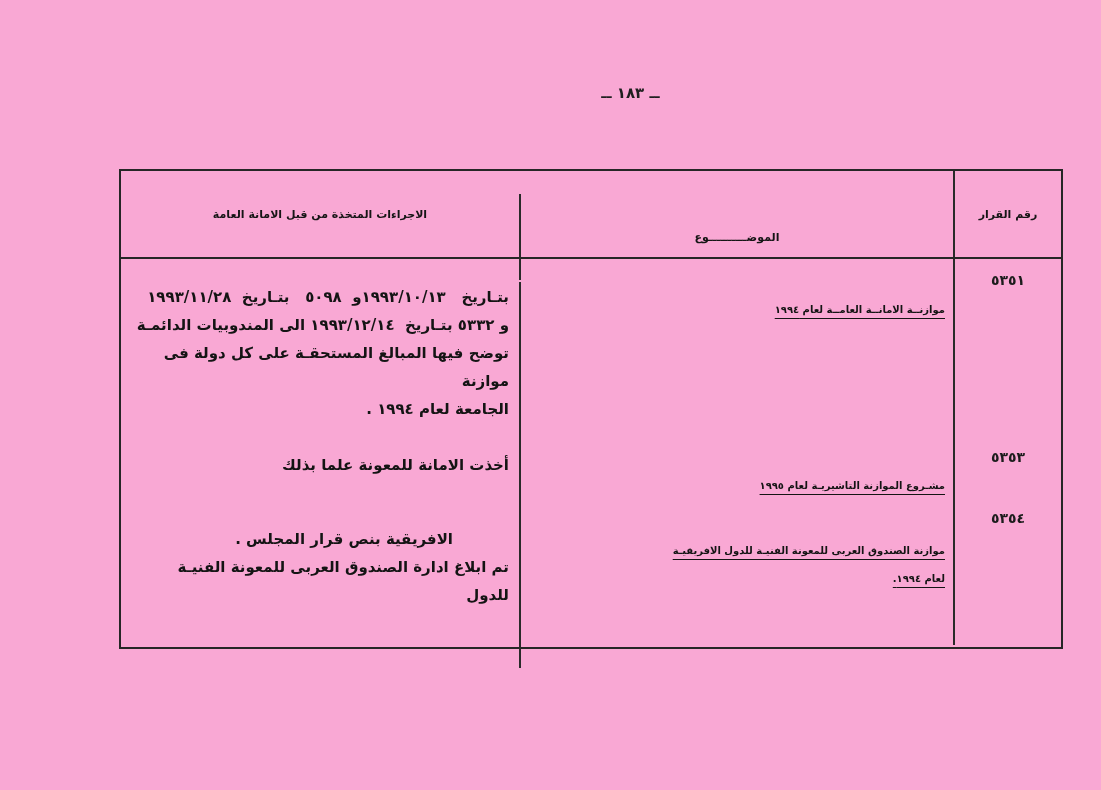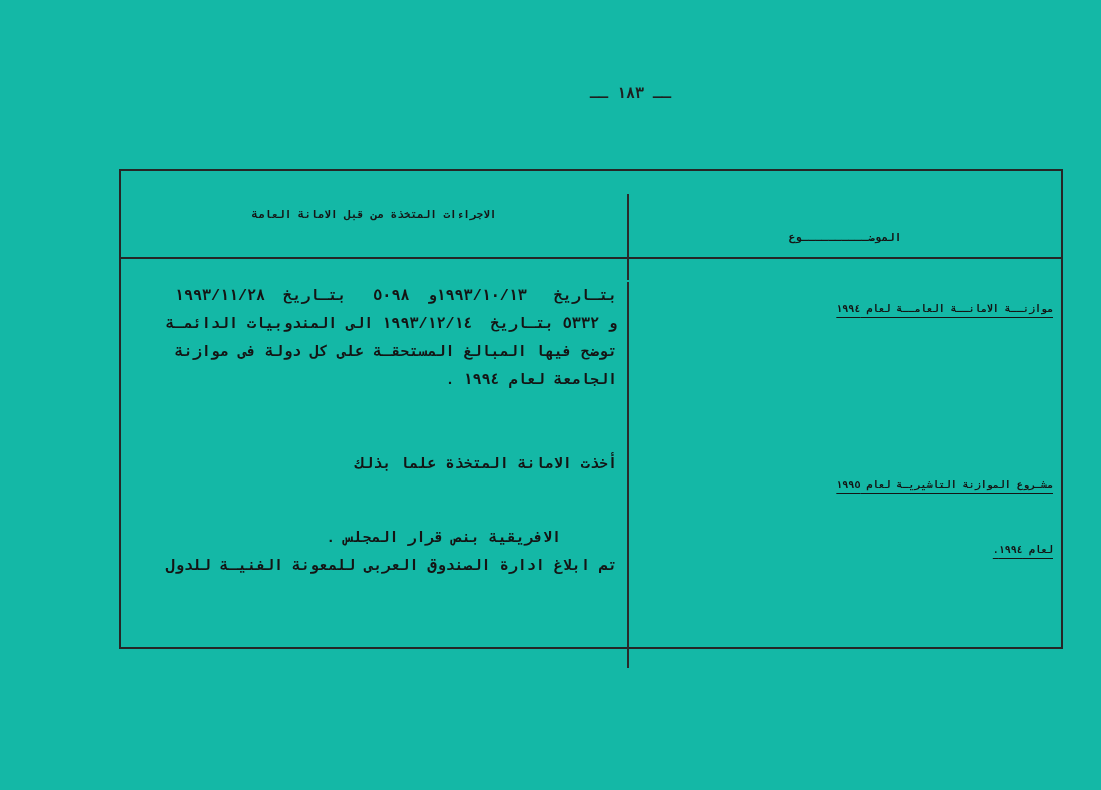--- a/index.html
+++ b/index.html
@@ -4,21 +4,21 @@
 <style>
   html,body{margin:0;padding:0;}
   body{
     width:1101px;height:790px;
     background:#ffffff;
     font-family:"DejaVu Sans",sans-serif;
     color:#1a1a1a;
   }
   .page{
     position:relative;width:1101px;height:790px;
-    background:#14b8a6;overflow:hidden;font-family:Liberation Mono, monospace;
+    background:#f9a8d4;overflow:hidden;
   }
   .page-number{
     position:absolute;top:84px;left:558px;width:145px;
     text-align:center;font-size:15px;font-weight:bold;
     letter-spacing:3px;color:#1f1f1f;direction:rtl;
   }
   .doc-table{
     position:absolute;left:119px;top:169px;
     width:940px;height:476px;
     border:2px solid #262626;
@@ -64,50 +64,59 @@
 </head>
 <body>
 
 <div class="page">
 
   <div class="page-number">ــ  ١٨٣  ــ</div>
 
   <div class="doc-table">
 
     <div class="thead">
+      <div class="col num th">رقم القرار</div>
       <div class="col subj th">الموضــــــــــوع</div>
       <div class="col act th">الاجراءات المتخذة من قبل الامانة العامة</div>
     </div>
 
     <div class="tbody">
 
+      <div class="col num body-col">
+        <div class="dec-num n1">٥٣٥١</div>
+        <div class="dec-num n2">٥٣٥٣</div>
+        <div class="dec-num n3">٥٣٥٤</div>
+      </div>
 
       <div class="col subj body-col">
         <div class="subject s1">
           <span class="u">موازنــة الامانــة العامــة لعام ١٩٩٤</span>
         </div>
         <div class="subject s2">
           <span class="u">مشـروع الموازنة التاشيريـة لعام ١٩٩٥</span>
         </div>
         <div class="subject s3">
+          <div>
+            <span class="u">موازنة الصندوق العربى للمعونة الفنيـة للدول الافريقيـة</span>
+          </div>
           <div>
             <span class="u">لعام ١٩٩٤.</span>
           </div>
         </div>
       </div>
 
       <div class="col act body-col">
         <div class="action a1">
           <div class="ln">بتـاريخ   ١٩٩٣/١٠/١٣و  ٥٠٩٨   بتـاريخ  ١٩٩٣/١١/٢٨</div>
           <div class="ln">و ٥٣٣٢ بتـاريخ  ١٩٩٣/١٢/١٤ الى المندوبيات الدائمـة</div>
           <div class="ln">توضح فيها المبالغ المستحقـة على كل دولة فى موازنة</div>
           <div class="ln">الجامعة لعام ١٩٩٤ .</div>
         </div>
         <div class="action a2">
-          <div class="ln">أخذت الامانة المتخذة علما بذلك</div>
+          <div class="ln">أخذت الامانة للمعونة علما بذلك</div>
         </div>
         <div class="action a3">
           <div class="ln indent-r">الافريقية بنص قرار المجلس .</div>
           <div class="ln">تم ابلاغ ادارة الصندوق العربى للمعونة الفنيـة للدول</div>
         </div>
       </div>
 
     </div>
   </div>
 </div>

